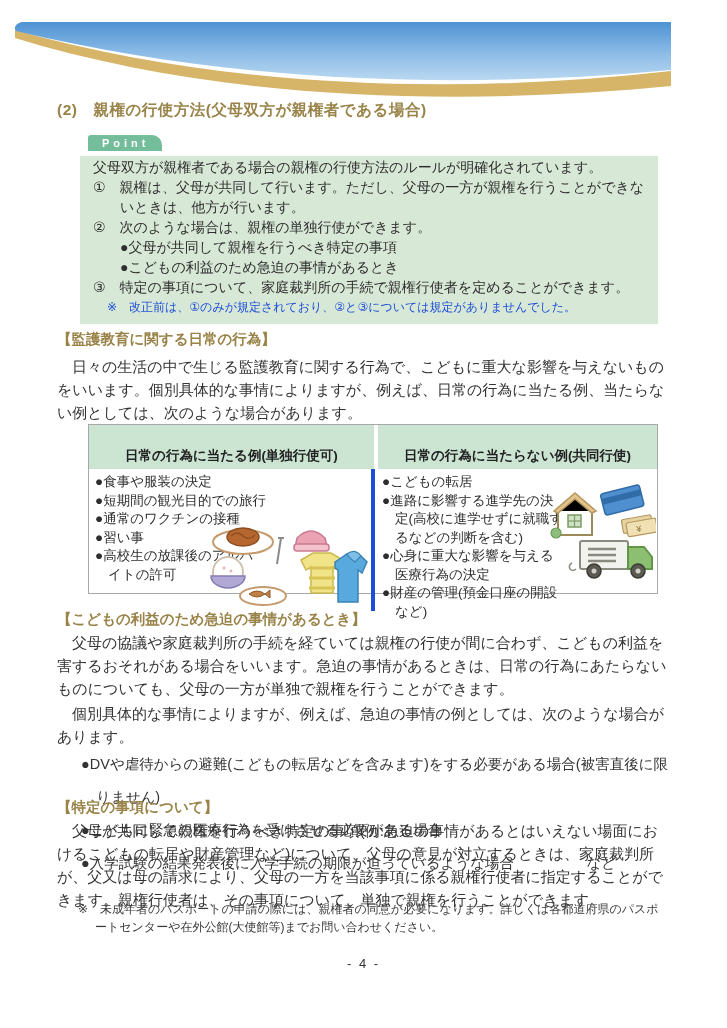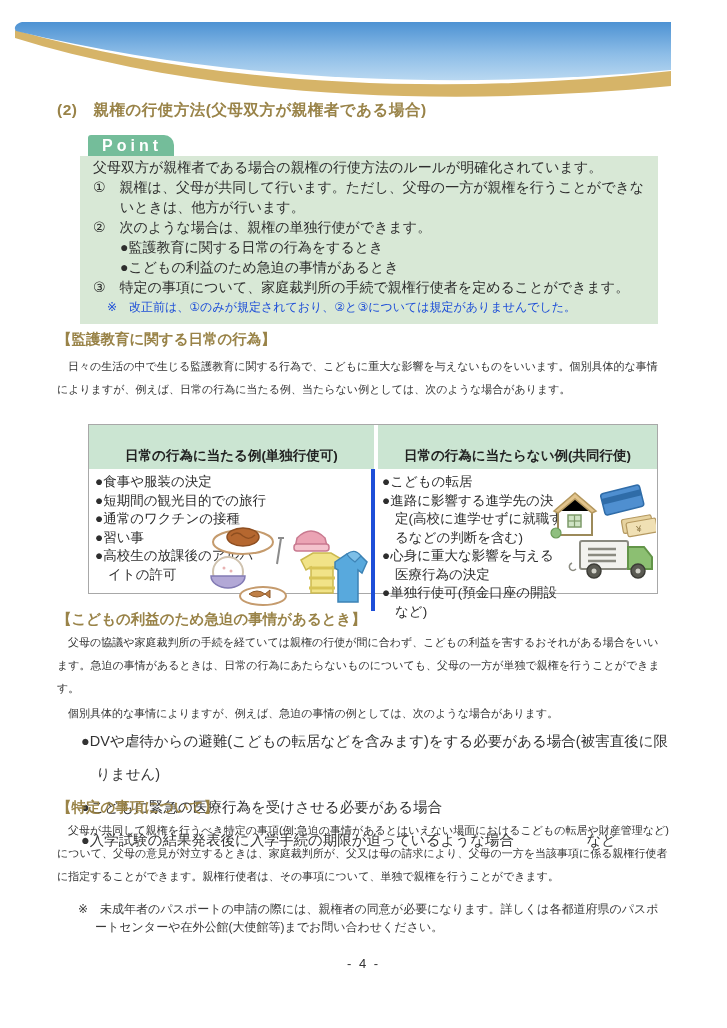--- a/index.html
+++ b/index.html
@@ -7,31 +7,31 @@
   .page { position:relative; width:671px; height:1028px; background:#fff; overflow:hidden;text-decoration:underline; }
 
   
   .wave { position:absolute; left:0; top:0; }
 
   
   .doc-title { position:absolute; left:57px; top:100px; font-size:15.5px; font-weight:bold; color:#998348; letter-spacing:0.5px; }
 
   
   .point-tab { position:absolute; left:88px; top:135px; background:#74bd9a; color:#fff; font-weight:bold;
-               font-size:16px; letter-spacing:4px; padding:2px 12px 2px 14px; border-radius:3px 10px 0 0; }
+               font-size:11px; letter-spacing:4px; padding:2px 12px 2px 14px; border-radius:3px 10px 0 0; }
   .point-box { position:absolute; left:80px; top:156px; width:578px; background:#d8e8d6;
                padding:1px 12px 8px 13px; font-size:14px; line-height:20px; color:#2e2e2e; }
   .pt-line { margin:0; }
   .pt-item { padding-left:27px; text-indent:-27px; }
   .pt-sub { padding-left:27px; }
   .pt-note { font-size:12px; line-height:17px; color:#1d4ed8; padding-left:30px; text-indent:-16px; margin-top:2px; }
 
   
   .sec-heading { font-size:14.5px; font-weight:bold; color:#998348; }
-  .sec-body { font-size:11px; line-height:23px; color:#333; margin-top:2px; }
+  .sec-body { font-size:15px; line-height:23px; color:#333; margin-top:2px; }
   .sec1-heading { position:absolute; left:57px; top:330px; }
   .sec1-body { position:absolute; left:57px; top:353px; width:608px; }
 
   
   .jtable { position:absolute; left:88px; top:424px; width:570px; height:170px; border:1px solid #a8a8a8; background:#fff; }
   .jt-header { display:flex; background:#fff; }
   .jt-header .jt-hcell { background:#cbe5d2; font-size:13.5px; font-weight:bold; color:#222;
                          text-align:center; padding:22px 0 4px; }
   .jt-hcell.l { width:285px; margin-right:4px; }
   .jt-hcell.r { flex:1; }
@@ -75,21 +75,21 @@
     <path d="M22,22 L727,22 L727,64 C470,94 230,82 16,31 C14,29 14,24 22,22 Z" fill="url(#bluegrad)"></path>
   </svg>
 
   <div class="doc-title">(2)　親権の行使方法(父母双方が親権者である場合)</div>
 
   <div class="point-tab">Point</div>
   <div class="point-box">
     <p class="pt-line">父母双方が親権者である場合の親権の行使方法のルールが明確化されています。</p>
     <p class="pt-line pt-item"><span>①</span>　<span>親権は、父母が共同して行います。ただし、父母の一方が親権を行うことができないときは、他方が行います。</span></p>
     <p class="pt-line pt-item"><span>②</span>　<span>次のような場合は、親権の単独行使ができます。</span></p>
-    <p class="pt-line pt-sub">●監護教育に関する日常の行為をするとき</p>
+    <p class="pt-line pt-sub">●父母が共同して親権を行うべき特定の事項</p>
     <p class="pt-line pt-sub">●こどもの利益のため急迫の事情があるとき</p>
     <p class="pt-line pt-item"><span>③</span>　<span>特定の事項について、家庭裁判所の手続で親権行使者を定めることができます。</span></p>
     <p class="pt-note">※　改正前は、①のみが規定されており、②と③については規定がありませんでした。</p>
   </div>
 
   <div class="sec-heading sec1-heading">【監護教育に関する日常の行為】</div>
   <div class="sec-body sec1-body">　日々の生活の中で生じる監護教育に関する行為で、こどもに重大な影響を与えないものをいいます。個別具体的な事情によりますが、例えば、日常の行為に当たる例、当たらない例としては、次のような場合があります。</div>
 
   <div class="jtable">
     <div class="jt-header">
@@ -146,21 +146,21 @@
             <path d="M134,46 l12,-8 q8,-4 14,2 l6,6 -5,11 -4,-3 v32 h-20 v-32 l-3,-2 z" fill="#58a9dd" stroke="#3d83b5" stroke-width="1.5"></path>
             <path d="M146,38 q8,-6 14,2 l-6,6 q-6,-4 -8,-8 z" fill="#7dbfe8" stroke="#3d83b5" stroke-width="1.2"></path>
           </g>
         </svg>
       </div>
       <div class="jt-cell r">
         <ul>
           <li>●こどもの転居</li>
           <li>●進路に影響する進学先の決定(高校に進学せずに就職するなどの判断を含む)</li>
           <li>●心身に重大な影響を与える医療行為の決定</li>
-          <li>●単独行使可(預金口座の開設など)</li>
+          <li>●財産の管理(預金口座の開設など)</li>
         </ul>
         <svg class="illu-right" width="106" height="100" viewBox="0 0 106 100">
 
           <g>
             <rect x="8" y="26" width="34" height="26" fill="#fff" stroke="#9c8a5a" stroke-width="2"></rect>
             <path d="M4,28 L25,10 L46,28 z" fill="#e5c astounding"></path>
             <path d="M4,28 L25,10 L46,28 L42,30 L25,16 L8,30 z" fill="#e2c48c" stroke="#b59960" stroke-width="1.5"></path>
             <rect x="18" y="32" width="13" height="12" fill="#cfe3c4" stroke="#7e9b6a" stroke-width="1.5"></rect>
             <line x1="24.5" y1="32" x2="24.5" y2="44" stroke="#7e9b6a" stroke-width="1.2"></line>
             <line x1="18" y1="38" x2="31" y2="38" stroke="#7e9b6a" stroke-width="1.2"></line>

